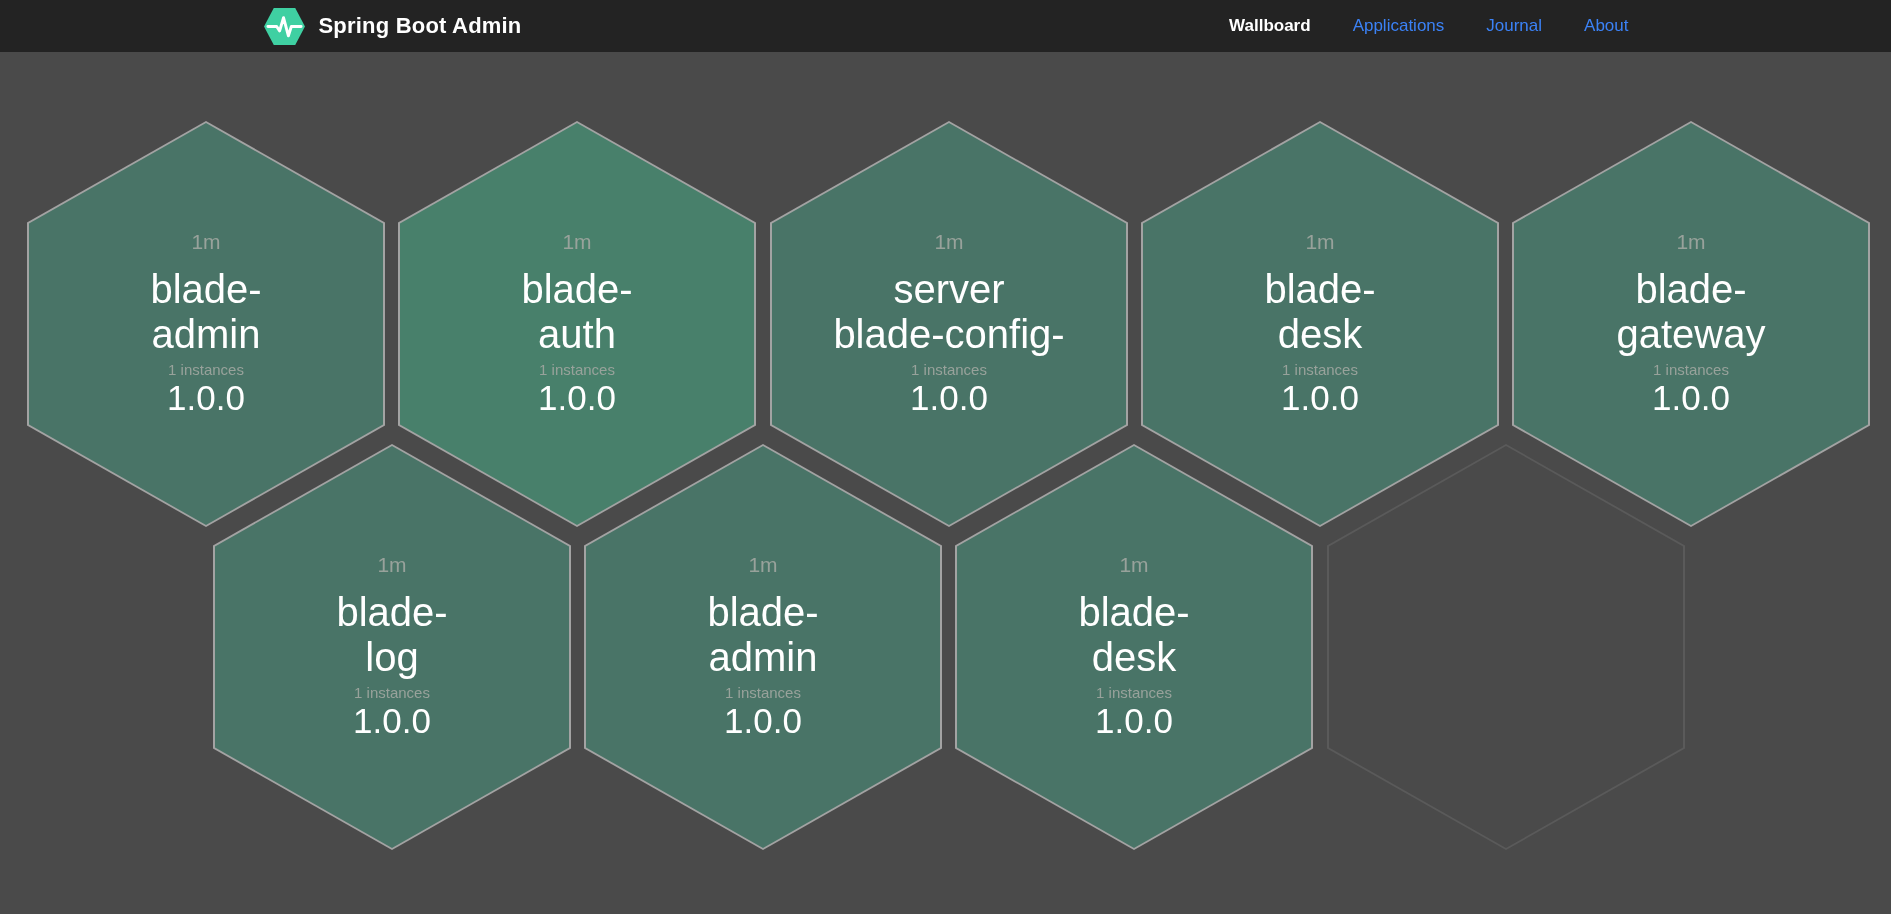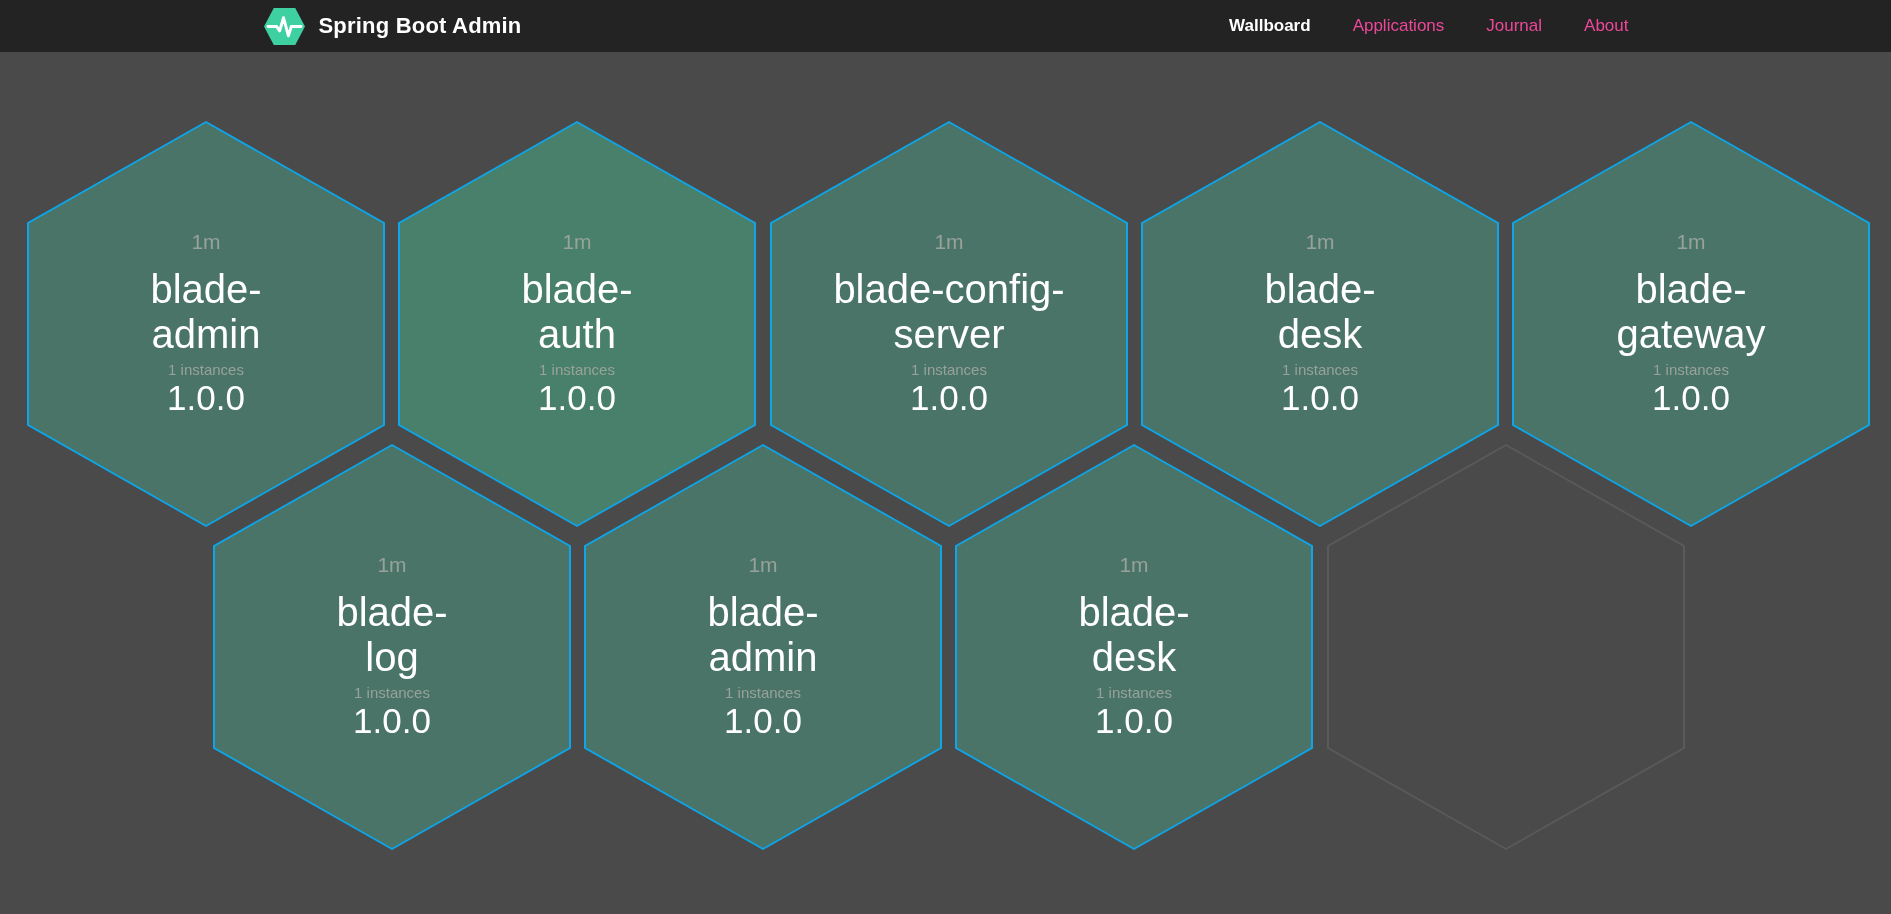--- a/index.html
+++ b/index.html
@@ -15,31 +15,31 @@
     height:52px; background:#232323; width:100%;
   }
   .header-inner {
     width:1366px; height:100%; margin:0 auto;
     display:flex; align-items:center; justify-content:space-between;
   }
   .brand { display:flex; align-items:center; gap:13px; cursor:pointer; }
   .brand-title { color:#ffffff; font-size:22px; font-weight:700; letter-spacing:.2px; }
   .nav { display:flex; align-items:center; gap:42px; }
   .nav a {
-    color:#ec4899; font-size:17px; text-decoration:none; cursor:pointer;
+    color:#3b82f6; font-size:17px; text-decoration:none; cursor:pointer;
   }
   .nav a.active { color:#ffffff; font-weight:600; }
 
   
   .board { position:absolute; left:0; top:52px; width:1891px; height:862px; }
 
   .hex {
     position:absolute; width:358px; height:406px;
     clip-path:polygon(50% 0,100% 25%,100% 75%,50% 100%,0 75%,0 25%);
-    background:#0ea5e9;
+    background:#a3a3a3;
     cursor:pointer;
   }
   .hex-fill {
     position:absolute; top:2px; left:2px; right:2px; bottom:2px;
     clip-path:polygon(50% 0,100% 25%,100% 75%,50% 100%,0 75%,0 25%);
     background:#497467;
     display:flex; flex-direction:column; align-items:center; justify-content:center;
     text-align:center;
   }
   .hex.bright .hex-fill { background:#48806b; }
@@ -97,22 +97,22 @@
       </div>
       <div class="instances">1 instances</div>
       <div class="version">1.0.0</div>
     </div>
   </div>
 
   <div class="hex" style="left:770px; top:69px;">
     <div class="hex-fill">
       <div class="uptime">1m</div>
       <div class="hexname">
+        <span>server</span>
         <span>blade-config-</span>
-        <span>server</span>
       </div>
       <div class="instances">1 instances</div>
       <div class="version">1.0.0</div>
     </div>
   </div>
 
   <div class="hex" style="left:1141px; top:69px;">
     <div class="hex-fill">
       <div class="uptime">1m</div>
       <div class="hexname">

